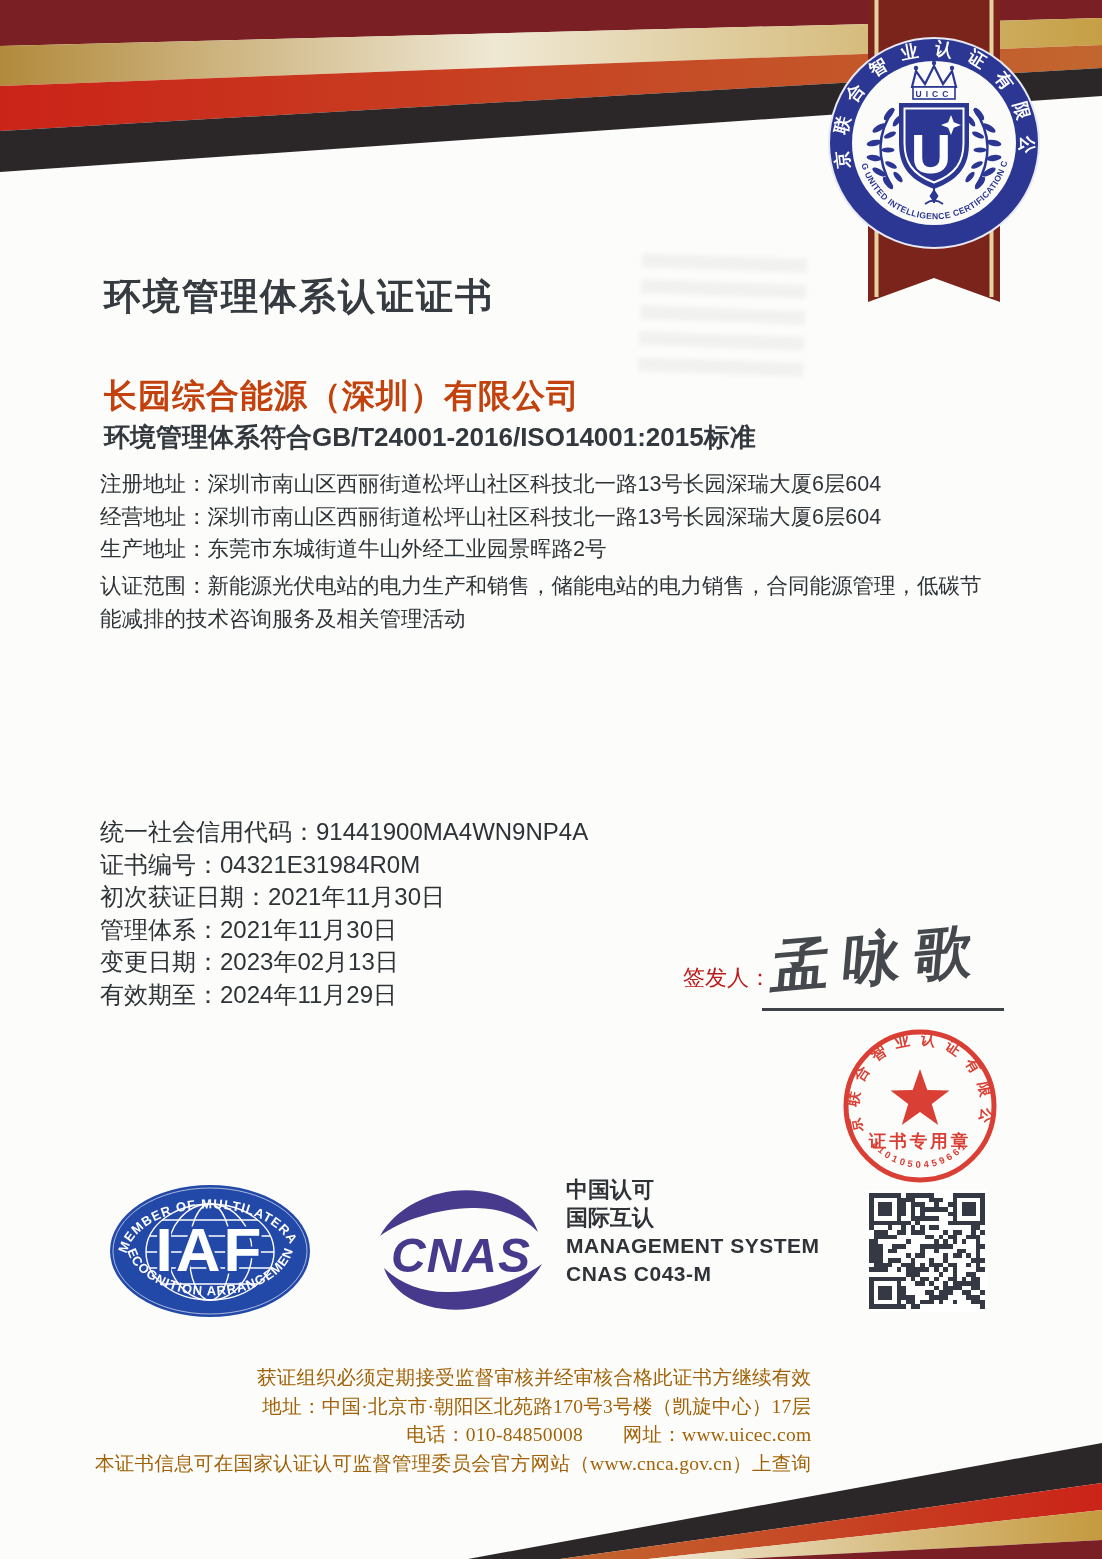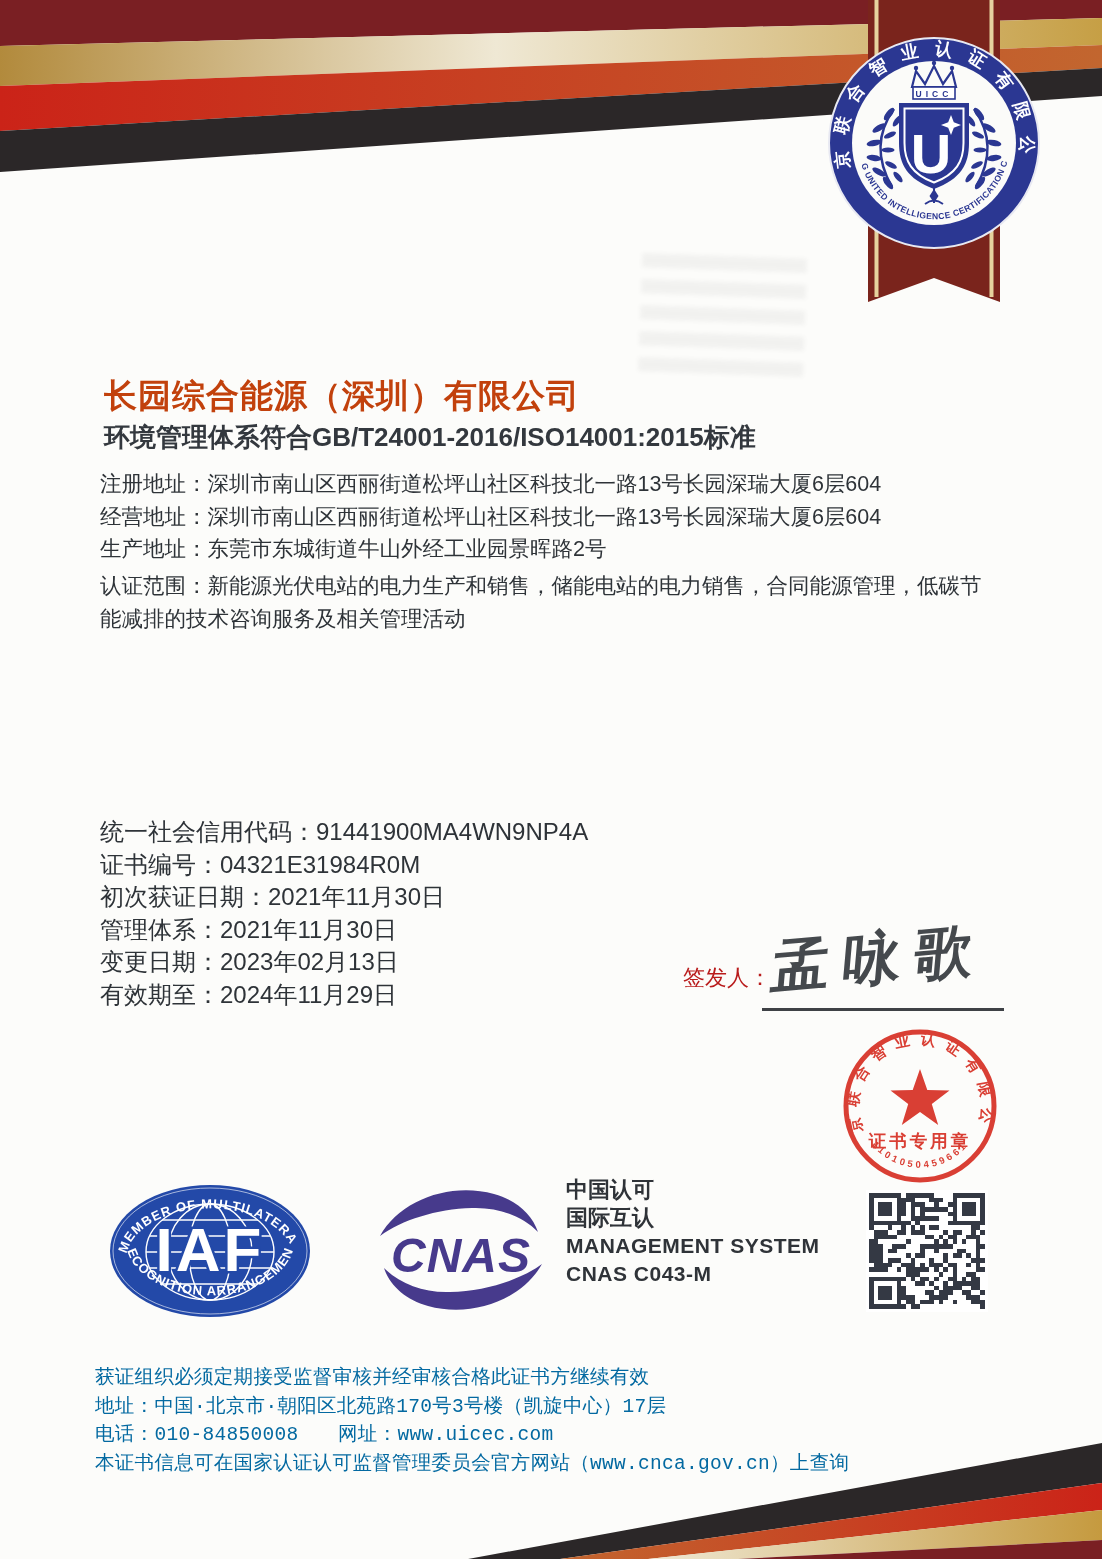--- a/index.html
+++ b/index.html
@@ -12,22 +12,22 @@
   .bodyline{font-size:21.5px;line-height:32.5px;color:#2E3338;}
   .scope{font-size:21.5px;line-height:32.5px;color:#2E3338;width:902px;}
   .infoline{font-size:24px;line-height:32.6px;color:#2E3338;}
   .signer-label{font-size:22px;color:#b91c1c;text-align:center;}
   .signature{font-size:58px;font-weight:600;letter-spacing:14px;color:#45494D;
              transform:rotate(-5deg) skewX(-10deg);transform-origin:left bottom;white-space:nowrap;}
   .sig-underline{width:242px;height:3px;background:#3E4145;}
   .rec-block div{white-space:nowrap;}
   .rec-cn{font-size:22px;font-weight:600;line-height:28px;color:#2F3338;}
   .rec-en{font-size:21px;font-weight:700;line-height:28px;color:#2F3338;letter-spacing:0.5px;}
-  .footer{font-family:Liberation Mono, monospace;font-size:19.5px;line-height:28.6px;
-          color:#0369a1;letter-spacing:0.3px;}
+  .footer{font-family:Liberation Serif, serif;font-size:19.5px;line-height:28.6px;
+          color:#a16207;letter-spacing:0.3px;text-align:right;}
   .footer div{white-space:nowrap;}
   .qr{background:#ffffff;padding:3px;width:116px;height:116px;}
   .qr-grid{display:grid;width:116px;height:116px;
            grid-template-columns:repeat(25,1fr);grid-template-rows:repeat(25,1fr);}
   .qr-grid div.d{background:#343944;}
   .ghost{width:165px;height:125px;opacity:0.06;filter:blur(2px);transform:rotate(2deg);
          background:repeating-linear-gradient(#555 0 14px,transparent 14px 26px);}
   svg text{font-family:"Liberation Sans",sans-serif;}
 </style>
 </head>
@@ -120,20 +120,21 @@
     <use href="#branchL" transform="scale(-1,1)"></use>
     <g>
       <path d="M 0,44 L 0,60" stroke="#2B3792" stroke-width="2"></path>
       <path d="M 0,46 l 4.5,7 L 0,60 l -4.5,-7 Z" fill="#2B3792"></path>
       <path d="M -9,61 Q 0,54 9,61" stroke="#2B3792" stroke-width="1.8" fill="none"></path>
     </g>
   </svg>
 
   <div class="abs ghost" style="left:640px;top:256px"></div>
 
+  <div class="abs title" style="left:104px;top:272px">环境管理体系认证证书</div>
   <div class="abs company" style="left:104px;top:374px">长园综合能源（深圳）有限公司</div>
   <div class="abs standard" style="left:104px;top:420px">环境管理体系符合GB/T24001-2016/ISO14001:2015标准</div>
 
   <div class="abs" style="left:100px;top:468px">
     <div class="bodyline">注册地址：深圳市南山区西丽街道松坪山社区科技北一路13号长园深瑞大厦6层604</div>
     <div class="bodyline">经营地址：深圳市南山区西丽街道松坪山社区科技北一路13号长园深瑞大厦6层604</div>
     <div class="bodyline">生产地址：东莞市东城街道牛山外经工业园景晖路2号</div>
   </div>
 
   <div class="abs scope" style="left:100px;top:570px">认证范围：新能源光伏电站的电力生产和销售，储能电站的电力销售，合同能源管理，低碳节能减排的技术咨询服务及相关管理活动</div>

